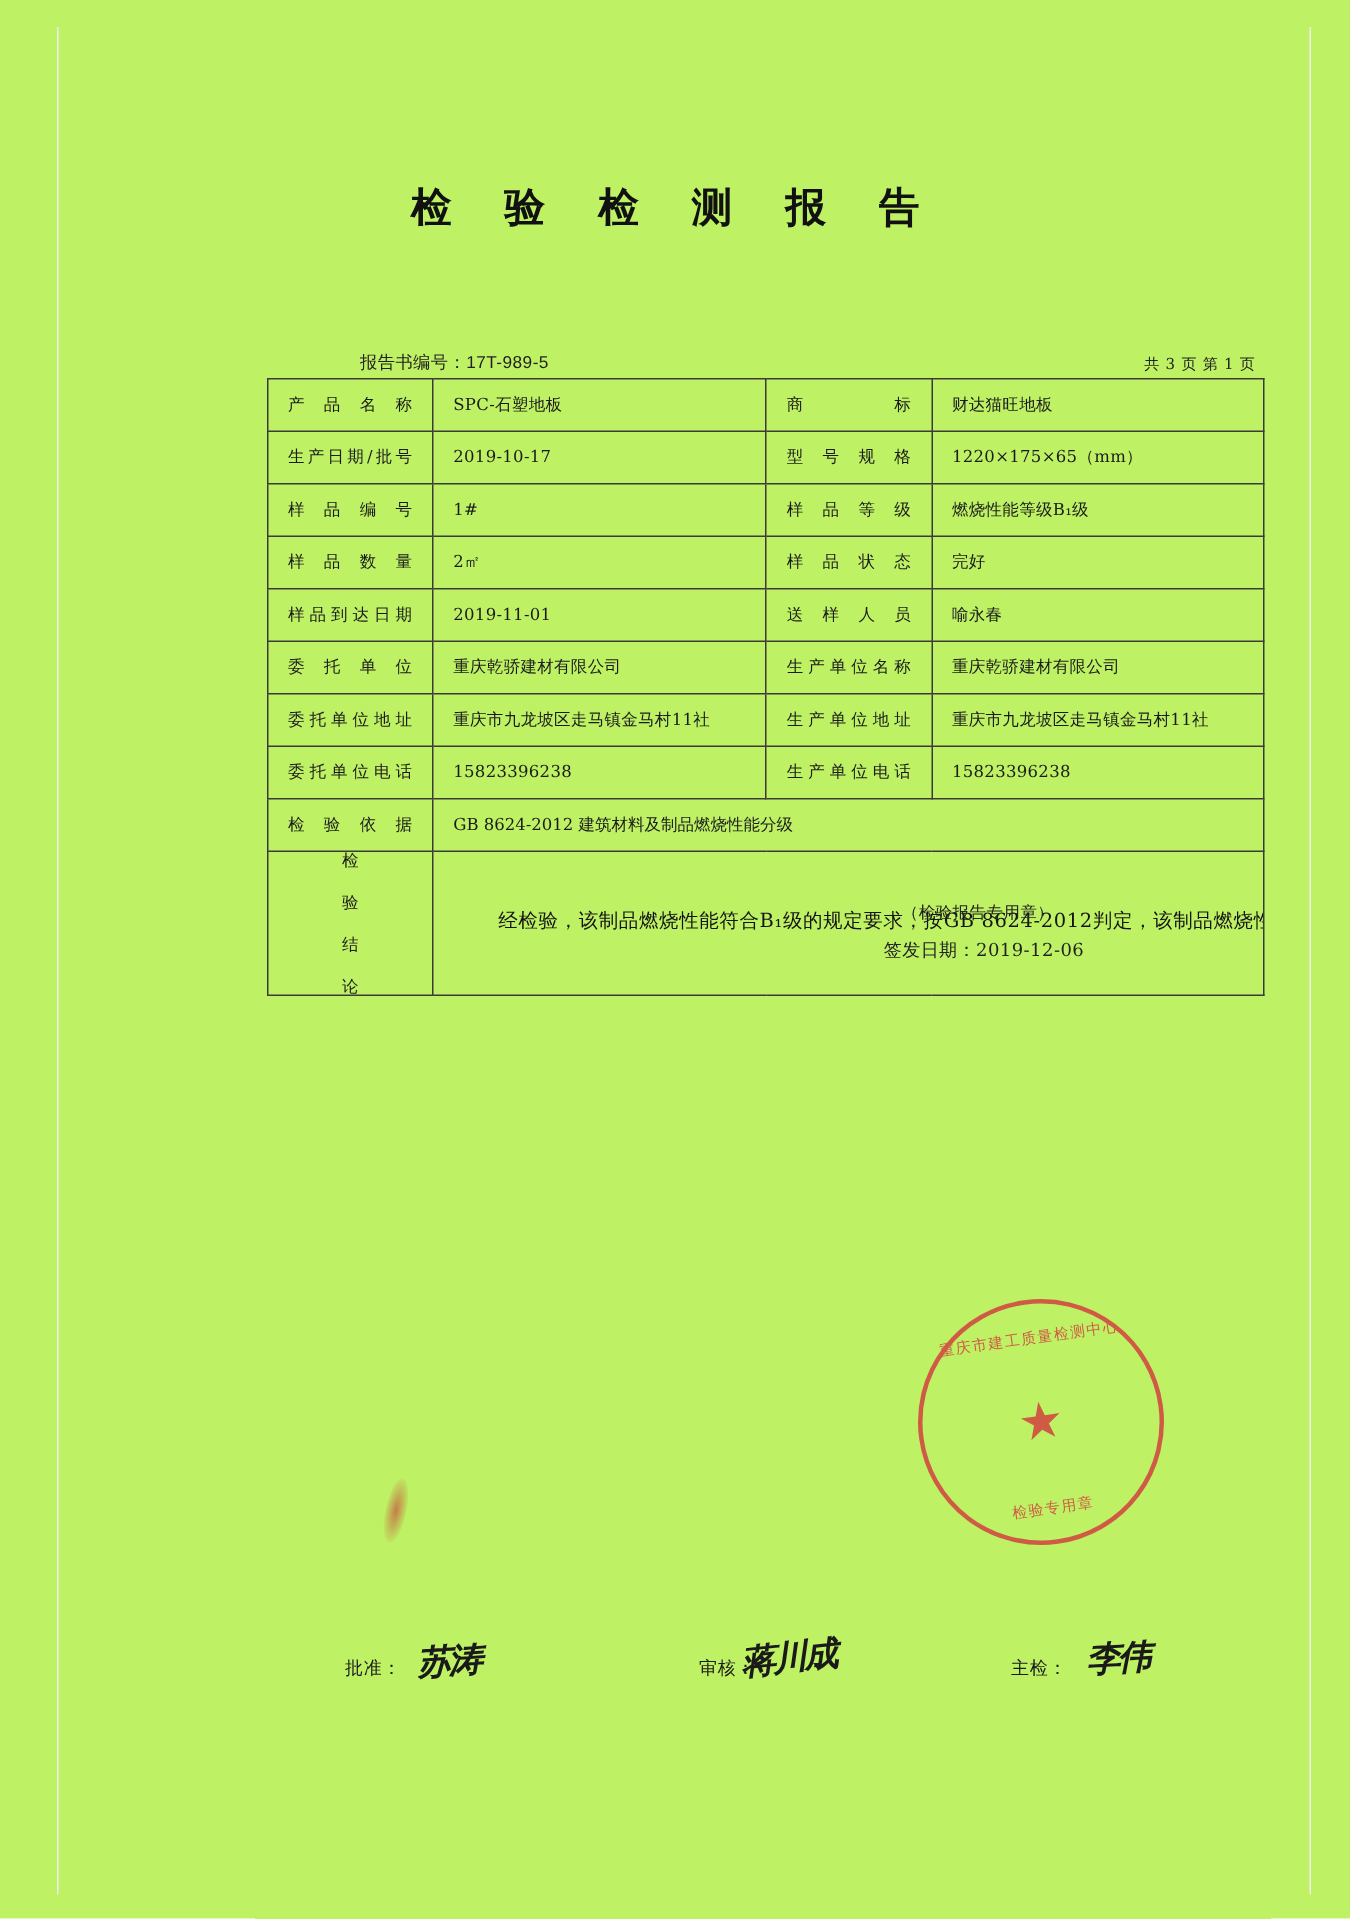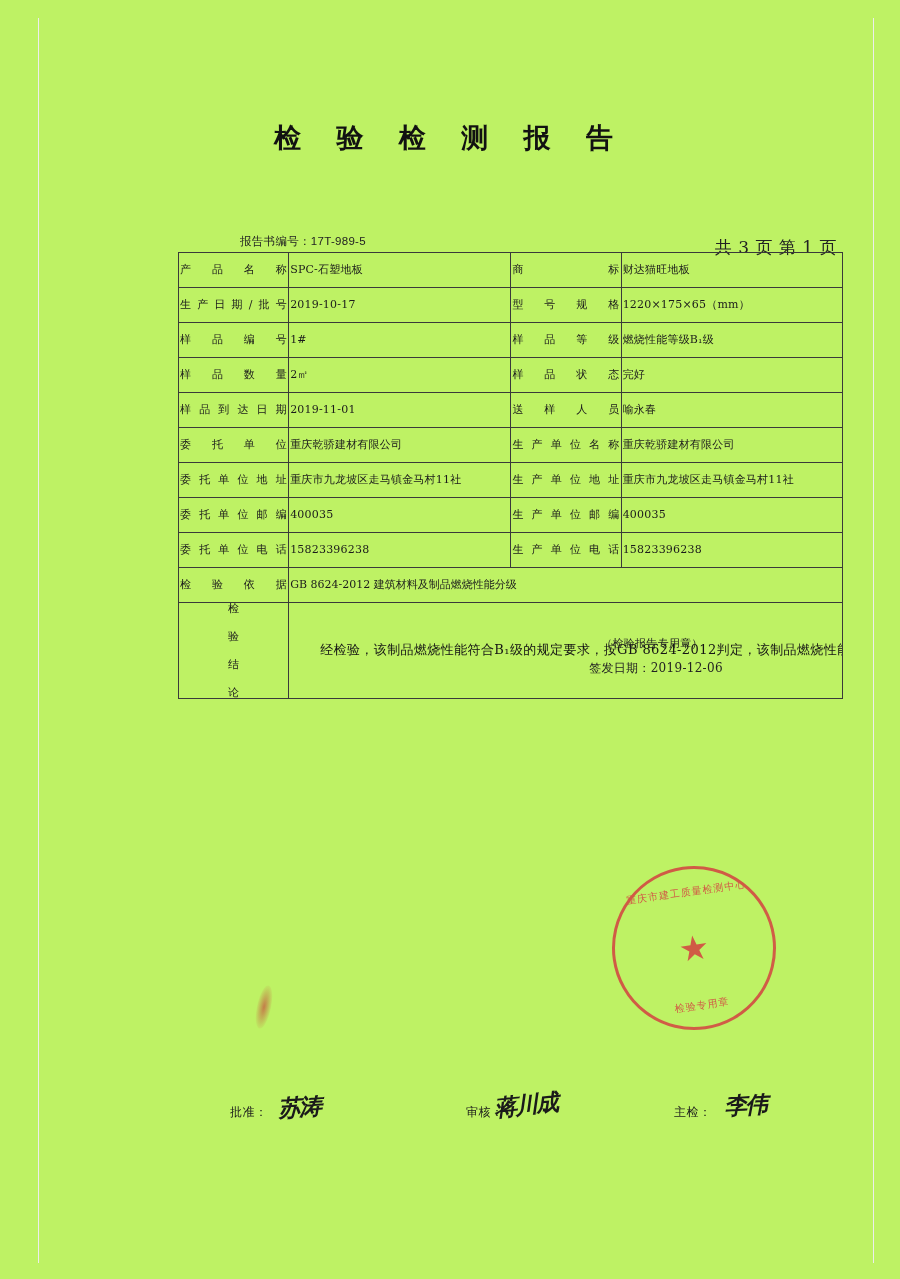--- a/index.html
+++ b/index.html
@@ -53,39 +53,39 @@
     font-size: 11.5px;
     font-family: Liberation Sans, sans-serif;
     color: #222;
     letter-spacing: 0.3px;
     margin-left: 47px;
   }
   .page-count {
     position: absolute;
     right: 63px;
     top: 236px;
-    font-size: 17px;
+    font-size: 10px;
     font-family: "DejaVu Serif", "Liberation Serif", serif;
     color: #222;
     letter-spacing: 0.5px;
   }
   table.main {
     position: absolute;
     left: 178px;
     top: 252px;
     width: 665px;
     border-collapse: collapse;
     table-layout: fixed;
     font-family: "DejaVu Serif", "Liberation Serif", serif;
   }
   table.main td {
     border: 1px solid #3a3a3a;
     font-size: 11px;
     color: #1b1b1b;
-    padding: 0 1px;
+    padding: 0 13px;
     height: 34px;
     vertical-align: middle;
     line-height: 1.35;
     white-space: nowrap;
     overflow: hidden;
   }
   td.lbl {
     text-align: justify;
     text-align-last: justify;
     letter-spacing: 0.5px;
@@ -322,26 +322,20 @@
         <td class="lbl">委托单位</td>
         <td class="val">重庆乾骄建材有限公司</td>
         <td class="lbl">生产单位名称</td>
         <td class="val">重庆乾骄建材有限公司</td>
       </tr>
       <tr>
         <td class="lbl">委托单位地址</td>
         <td class="val">重庆市九龙坡区走马镇金马村11社</td>
         <td class="lbl">生产单位地址</td>
         <td class="val">重庆市九龙坡区走马镇金马村11社</td>
-      </tr>
-      <tr>
-        <td class="lbl">委托单位邮编</td>
-        <td class="val">400035</td>
-        <td class="lbl">生产单位邮编</td>
-        <td class="val">400035</td>
       </tr>
       <tr>
         <td class="lbl">委托单位电话</td>
         <td class="val">15823396238</td>
         <td class="lbl">生产单位电话</td>
         <td class="val">15823396238</td>
       </tr>
 
       <tr>
         <td class="basis-lbl">检验依据</td>

